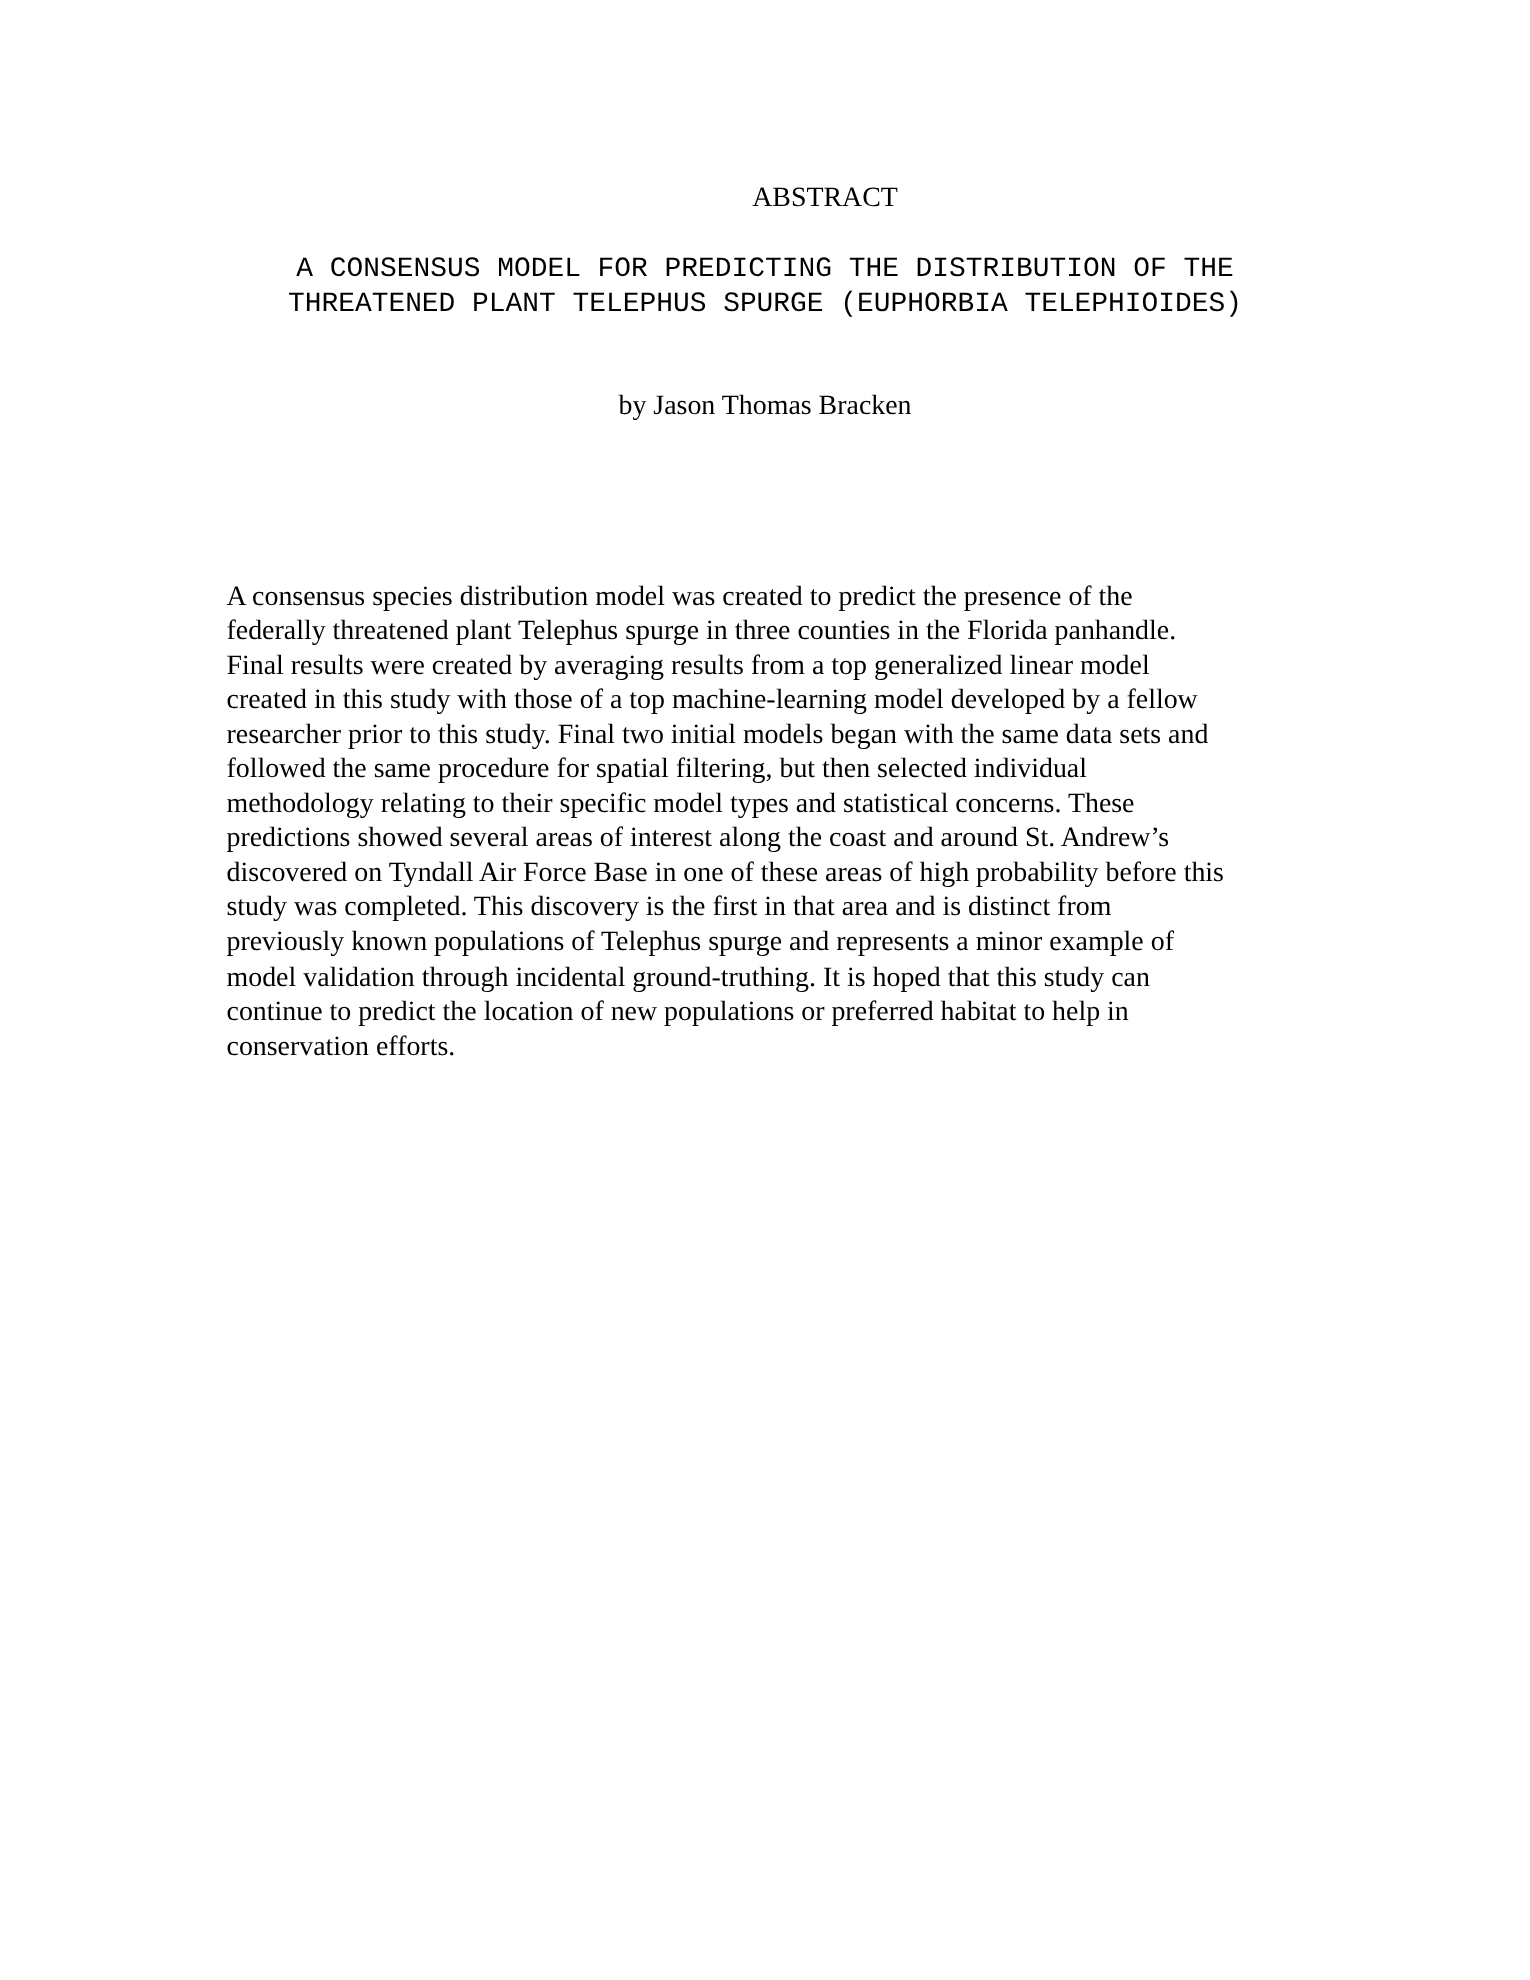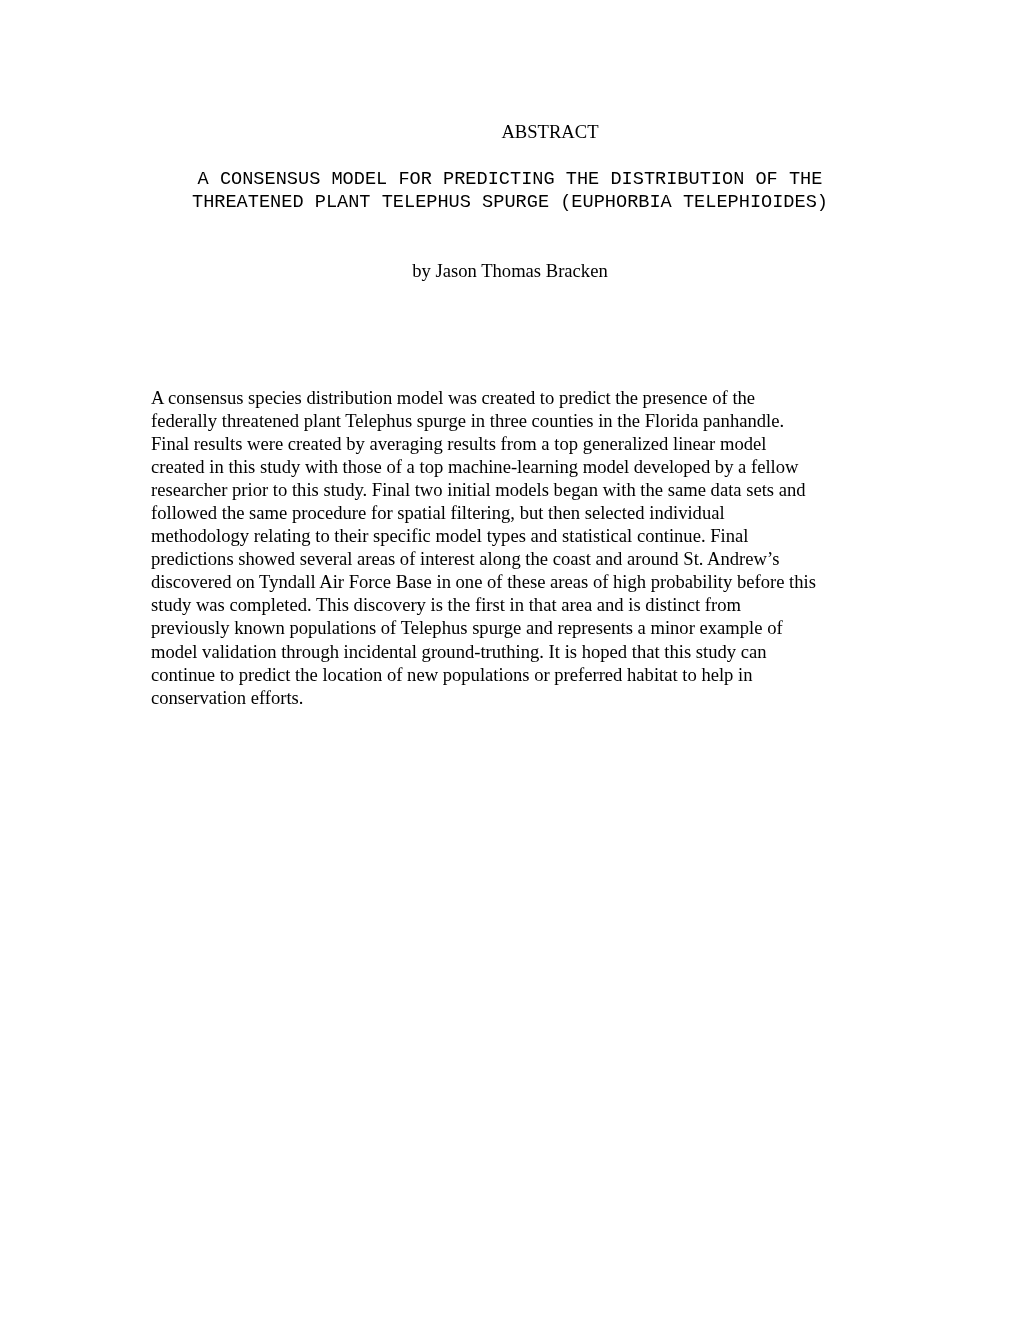--- a/index.html
+++ b/index.html
@@ -65,21 +65,21 @@
 
   <p class="heading author">by Jason Thomas Bracken</p>
 
   <div class="body-lines">
     <span class="line">A consensus species distribution model was created to predict the presence of the</span>
     <span class="line">federally threatened plant Telephus spurge in three counties in the Florida panhandle.</span>
     <span class="line">Final results were created by averaging results from a top generalized linear model</span>
     <span class="line">created in this study with those of a top machine-learning model developed by a fellow</span>
     <span class="line">researcher prior to this study. Final two initial models began with the same data sets and</span>
     <span class="line">followed the same procedure for spatial filtering, but then selected individual</span>
-    <span class="line">methodology relating to their specific model types and statistical continue. Final</span>
+    <span class="line">methodology relating to their specific model types and statistical concerns. These</span>
     <span class="line">predictions showed several areas of interest along the coast and around St. Andrew’s</span>
     <span class="line">discovered on Tyndall Air Force Base in one of these areas of high probability before this</span>
     <span class="line">study was completed. This discovery is the first in that area and is distinct from</span>
     <span class="line">previously known populations of Telephus spurge and represents a minor example of</span>
     <span class="line">model validation through incidental ground-truthing. It is hoped that this study can</span>
     <span class="line">continue to predict the location of new populations or preferred habitat to help in</span>
     <span class="line">conservation efforts.</span>
   </div>
 
 </div>

